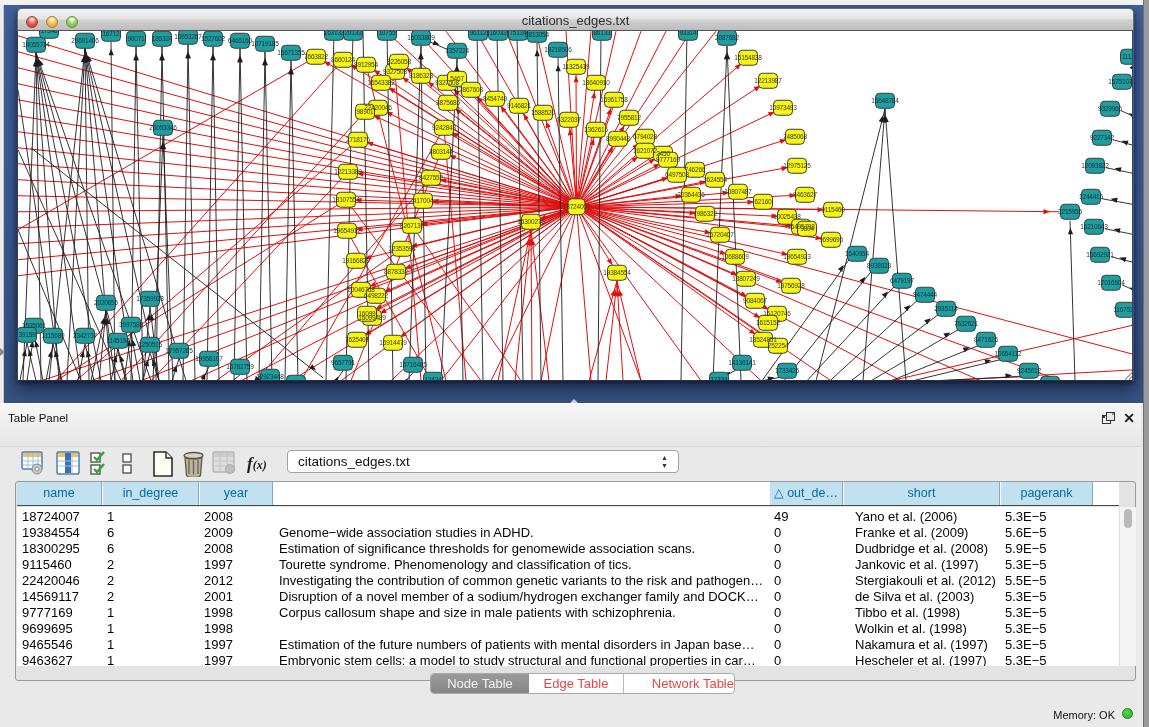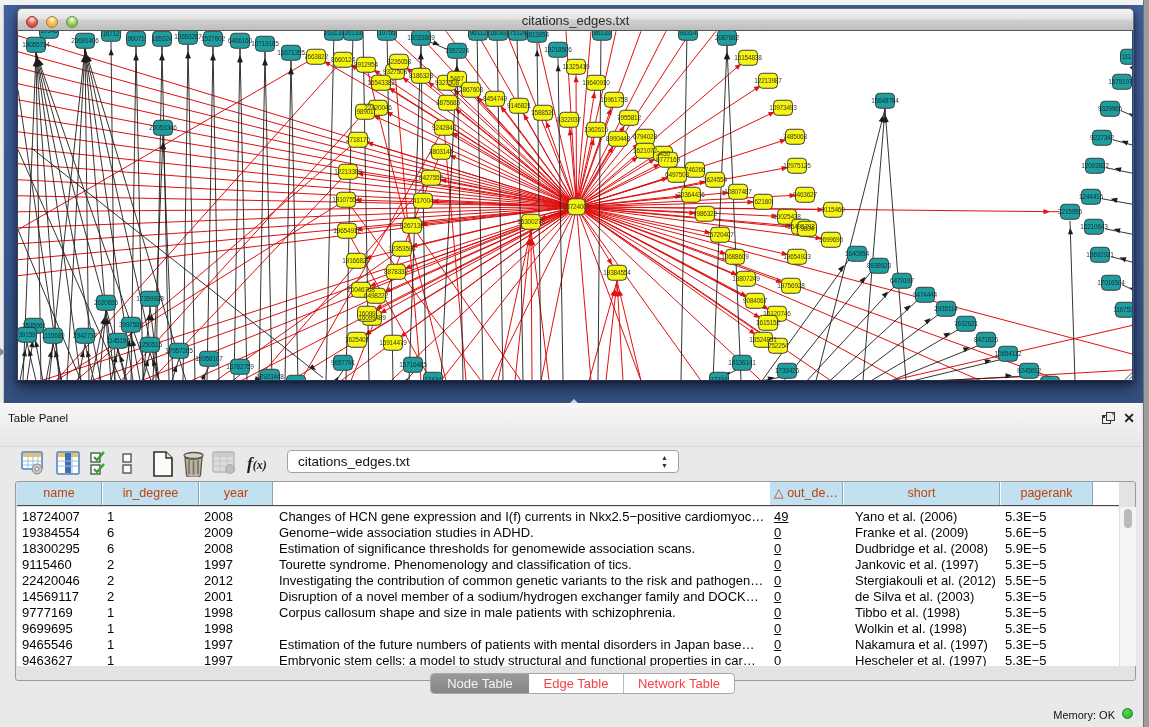--- a/index.html
+++ b/index.html
@@ -28,34 +28,34 @@
 #pfloat { position:absolute; right:26px; top:8px; width:13px; height:13px; }
 #toolbar { position:absolute; left:0; top:30px; width:100%; height:52px; }
 .tbico { position:absolute; top:18px; }
 #combo { position:absolute; left:287px; top:17px; width:392px; height:23px; background:#fff;
   border:1px solid #a2a2a2; border-radius:4px; font-size:13.5px; color:#111; line-height:21px; padding-left:10px; }
 #combo .arr { position:absolute; right:10px; top:3px; font-size:7px; color:#333; line-height:8px; text-align:center;}
 #tframe { position:absolute; left:15px; top:78px; width:1121px; height:200px; background:#e3e3e3;
   border:1px solid #9a9a9a; border-radius:3px; }
 #thead { position:absolute; left:17px; top:79px; width:1102px; height:24px; background:#fff; border-bottom:1px solid #4a4a4a;}
 .hc { position:absolute; top:0; height:23px; background:#c1e1f0; border-right:1px solid #89a8ba;
-  font-size:12.5px; color:#c2410c; text-align:center; line-height:23px; }
+  font-size:12.5px; color:#0369a1; text-align:center; line-height:23px; }
 #tbody { position:absolute; left:17px; top:104px; width:1102px; height:159px; background:#fff; overflow:hidden;}
 .trow { position:absolute; left:0; width:1102px; height:16px; font-size:13px; color:#050505; white-space:nowrap;}
 .trow span { position:absolute; top:0; overflow:hidden; }
 .c0 { left:5px; width:80px; } .c1 { left:90px; width:92px; } .c2 { left:187px; width:70px; }
-.c3 { left:262px; width:488px; } .c4 { left:757px; width:70px;text-decoration:underline; } .c5 { left:838px; width:147px; }
+.c3 { left:262px; width:488px; } .c4 { left:757px; width:70px; } .c5 { left:838px; width:147px; }
 .c6 { left:988px; width:90px; }
 #vsb { position:absolute; left:1119px; top:104px; width:17px; height:159px; background:#f4f4f4; border-left:1px solid #ddd;}
 #vsb .thumb { position:absolute; left:4px; top:2px; width:8px; height:19px; background:#b9b9b9; border-radius:4px; }
 #tabs { position:absolute; left:430px; top:270px; height:21px; border:1px solid #a9a9a9; border-radius:4px;
   background:#fff; overflow:hidden; font-size:13px; }
 #tabs span { display:inline-block; height:21px; line-height:20px; text-align:center; color:#ef4444; }
 #tabs .sel { background:linear-gradient(180deg,#9a9a9a,#848484); color:#f4f4f4; }
-#tabs .sep { border-left:1px solid #bbb; }
+#tabs .sep { border-left:1px solid #bbb;text-align:right; }
 #status { position:absolute; left:0; top:296px; width:100%; height:28px; }
 #mem { position:absolute; right:26px; top:10px; font-size:11px; color:#111; }
 #memdot { position:absolute; right:8px; top:9px; width:11px; height:11px; border-radius:50%;
   background:radial-gradient(circle at 40% 35%, #56d956, #2dbd2d 70%, #1d9a1d); border:1px solid #2a7d2a; }
 svg text { user-select:none; }
 </style></head>
 <body>
 <div id="desktop">
   <div id="macwin">
     <div id="titlebar">
@@ -863,21 +863,20 @@
     <span class="hc" style="left:183px;width:73px">year</span>
     <span class="hc" style="left:753px;width:73px">△ out_de…</span>
     <span class="hc" style="left:827px;width:156px">short</span>
     <span class="hc" style="left:984px;width:92px">pagerank</span>
   </div>
   <div id="tbody">
 <div class="trow" style="top:2px">
         <span class="c0">18724007</span>
         <span class="c1">1</span>
         <span class="c2">2008</span>
-        <span class="c3">Changes of HCN gene expression and I(f) currents in Nkx2.5−positive cardiomyoc…</span>
         <span class="c4">49</span>
         <span class="c5">Yano et al. (2006)</span>
         <span class="c6">5.3E−5</span>
       </div>
 <div class="trow" style="top:18px">
         <span class="c0">19384554</span>
         <span class="c1">6</span>
         <span class="c2">2009</span>
         <span class="c3">Genome−wide association studies in ADHD.</span>
         <span class="c4">0</span>

